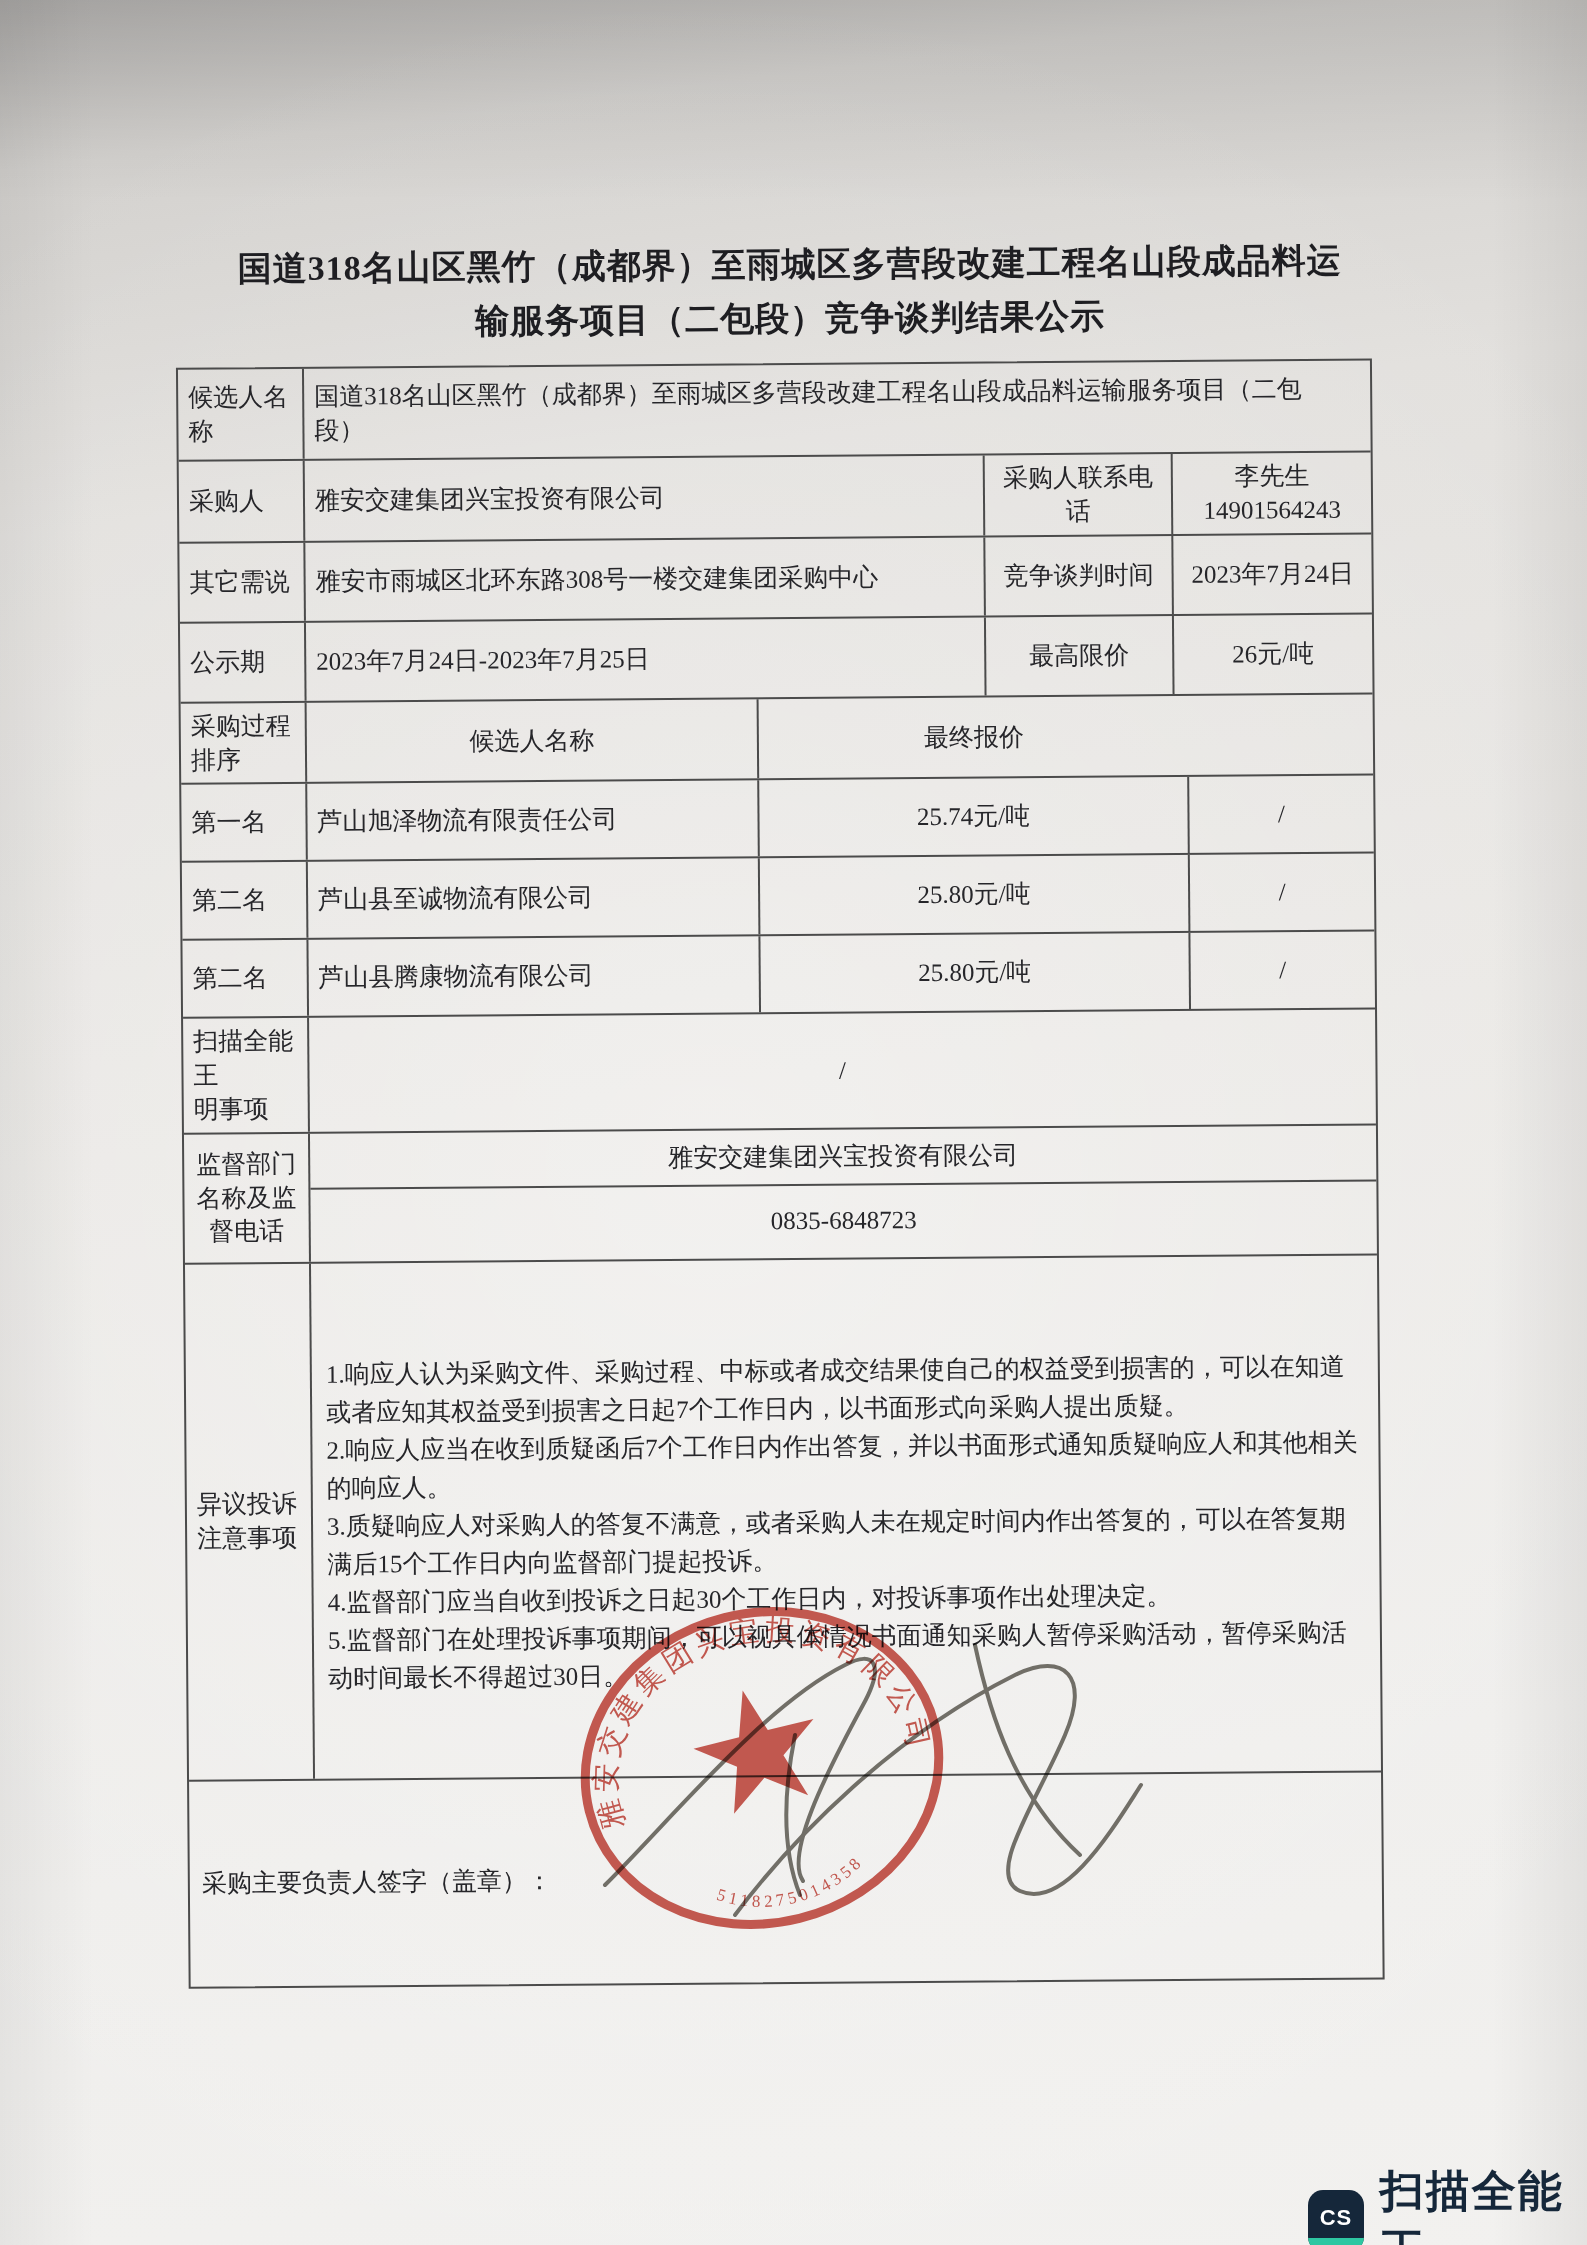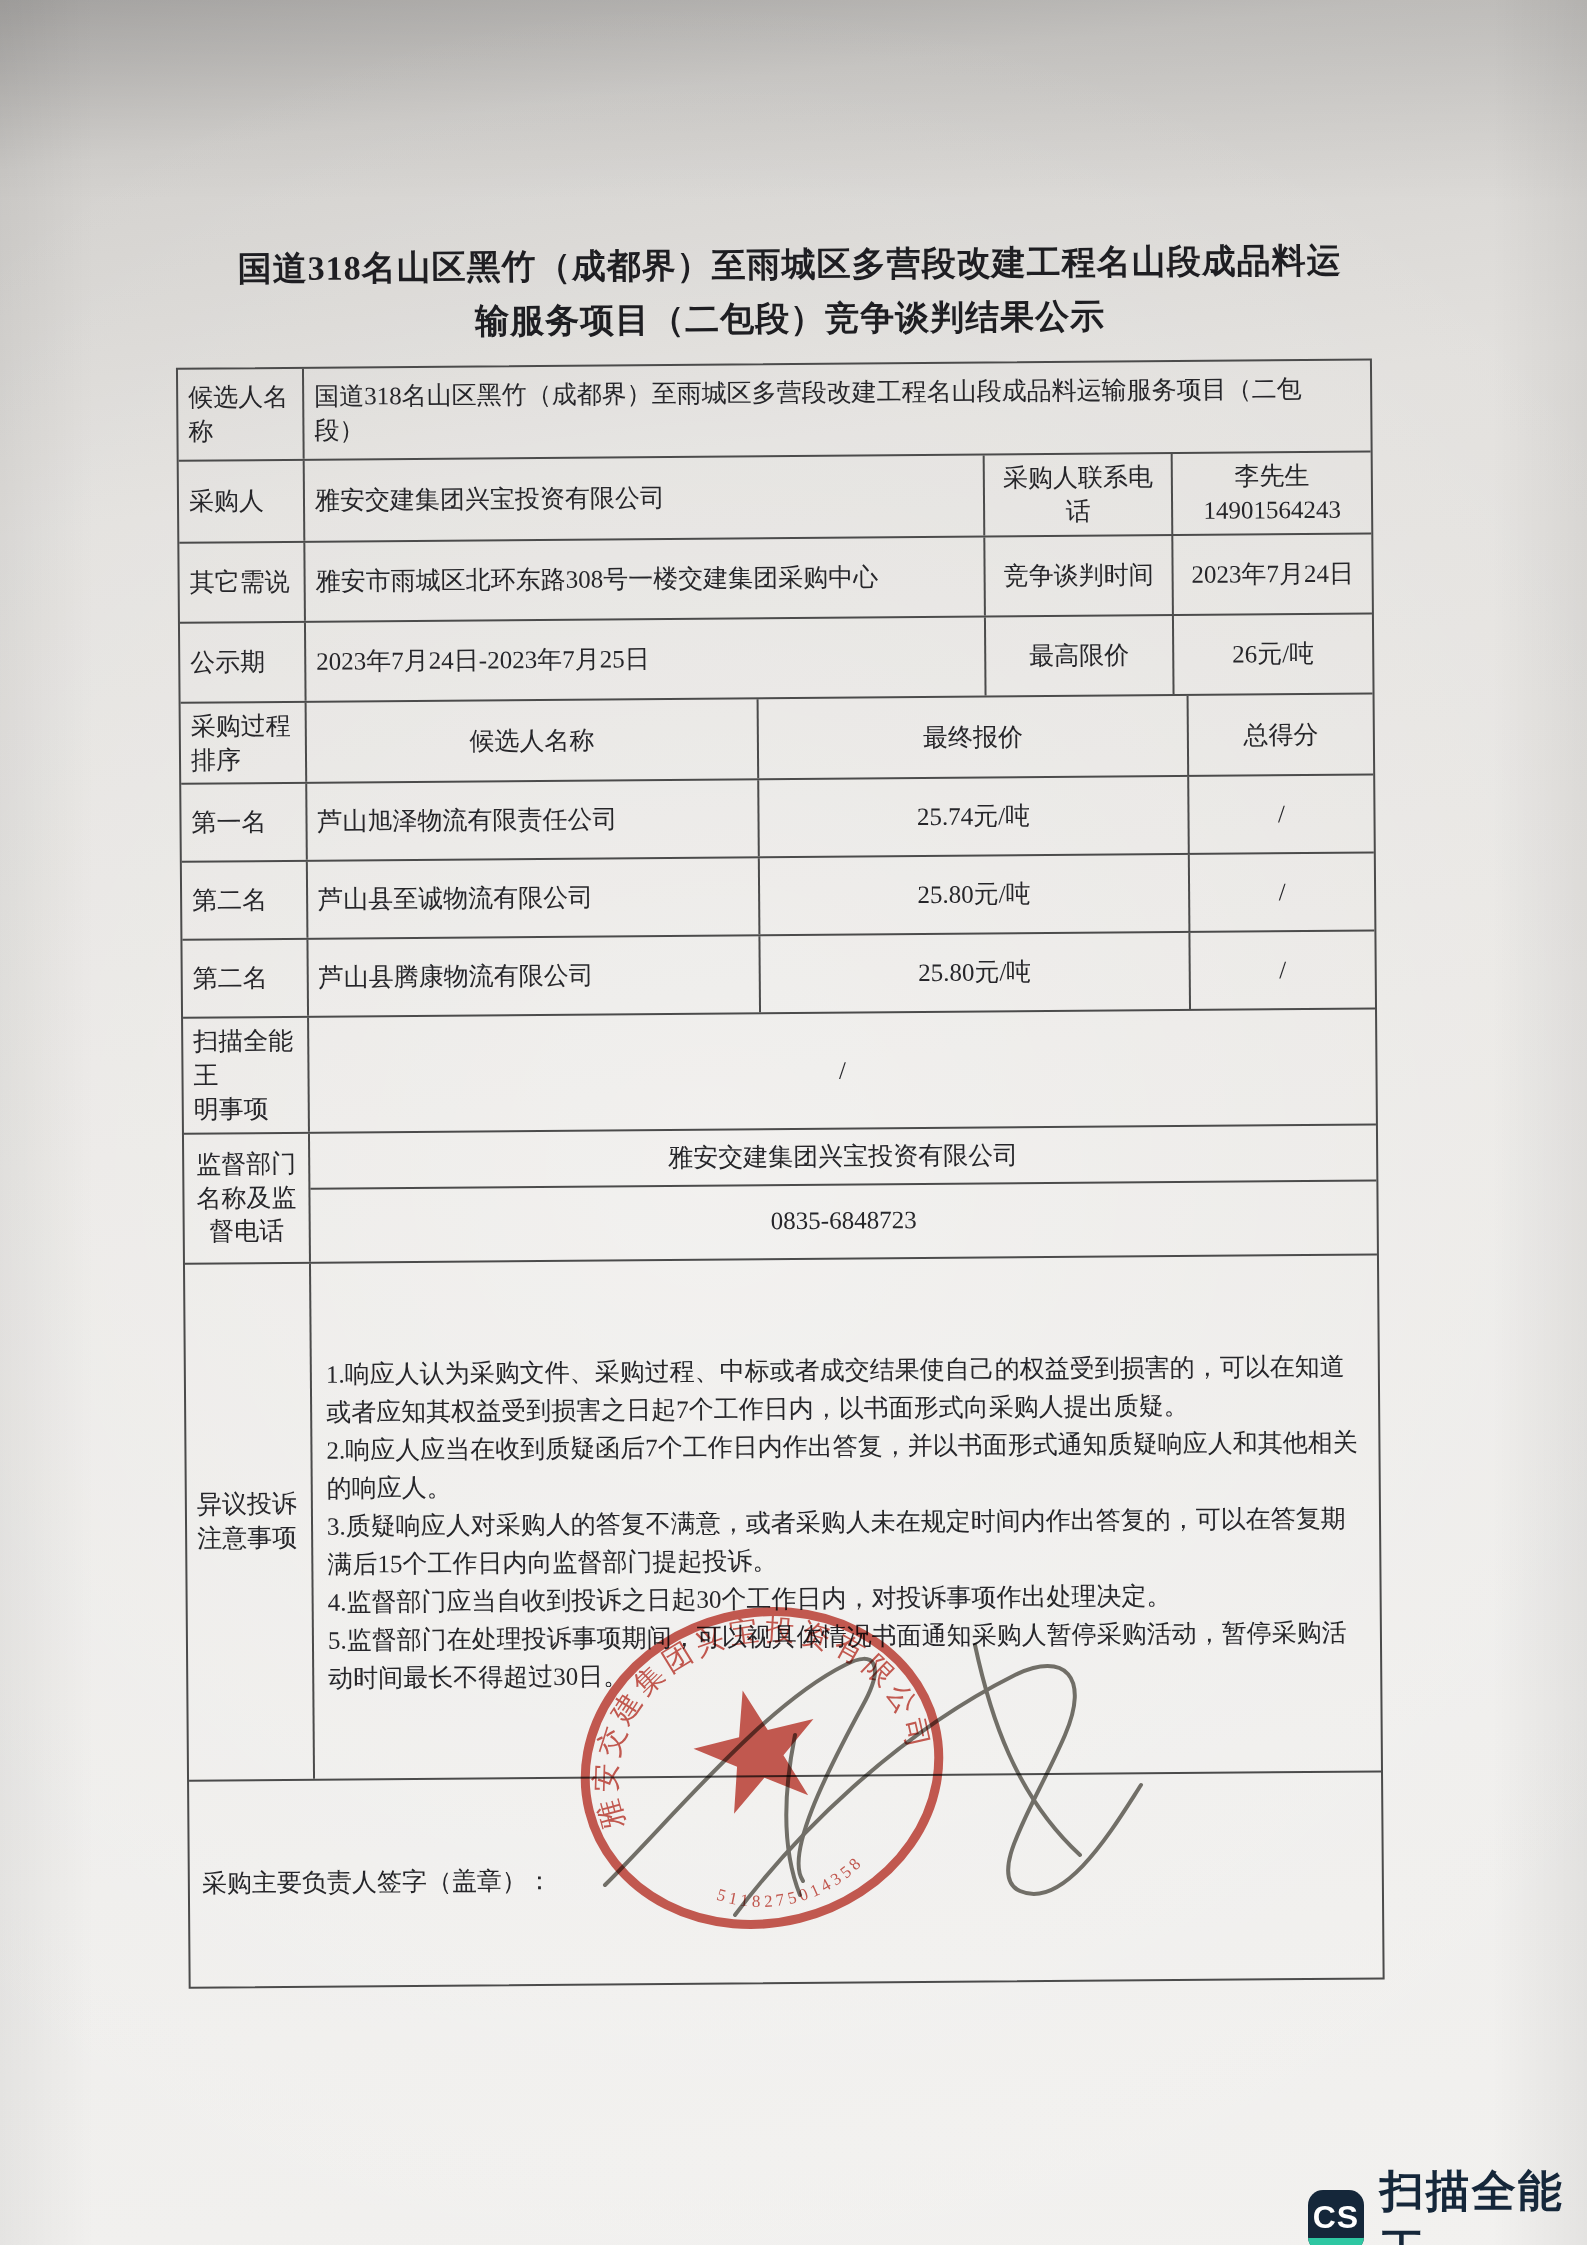--- a/index.html
+++ b/index.html
@@ -55,21 +55,21 @@
   .objection-body p{margin:0;line-height:1.52;font-size:25px;}
   .sig-cell{padding-left:12px;}
 
   .stamp-svg{position:absolute;left:562px;top:1596px;width:400px;height:345px;mix-blend-mode:multiply;opacity:0.88;}
   .signature-svg{position:absolute;left:545px;top:1585px;width:660px;height:370px;mix-blend-mode:multiply;opacity:0.8;}
 
   .watermark{position:absolute;left:1308px;top:2162px;display:flex;align-items:center;
     font-family:"Liberation Sans", sans-serif;}
   .wm-logo{width:62px;height:62px;border-radius:15px;position:relative;overflow:hidden;
     display:flex;align-items:center;justify-content:center;}
-  .wm-logo .cs{color:#ffffff;font-size:32px;font-weight:800;letter-spacing:1px;margin-top:-7px;}
+  .wm-logo .cs{color:#ffffff;font-size:22px;font-weight:800;letter-spacing:1px;margin-top:-7px;}
   .wm-strip{position:absolute;left:0;right:0;bottom:0;height:14px;}
   .wm-text{font-size:44px;font-weight:700;margin-left:16px;letter-spacing:2px;}
 </style>
 </head>
 <body>
 
 <div class="vignette"></div>
 
 <div class="content">
 
@@ -109,21 +109,20 @@
       <div class="cell">2023年7月24日-2023年7月25日</div>
       <div class="cell center">最高限价</div>
       <div class="cell center">26元/吨</div>
     </div>
 
     <div class="row cols4b r-chead">
       <div class="cell preline">采购过程
 排序</div>
       <div class="cell center">候选人名称</div>
       <div class="cell center">最终报价</div>
-      <div class="cell center">总得分</div>
     </div>
 
     <div class="row cols4b r-cand">
       <div class="cell">第一名</div>
       <div class="cell">芦山旭泽物流有限责任公司</div>
       <div class="cell center">25.74元/吨</div>
       <div class="cell center">/</div>
     </div>
 
     <div class="row cols4b r-cand">

